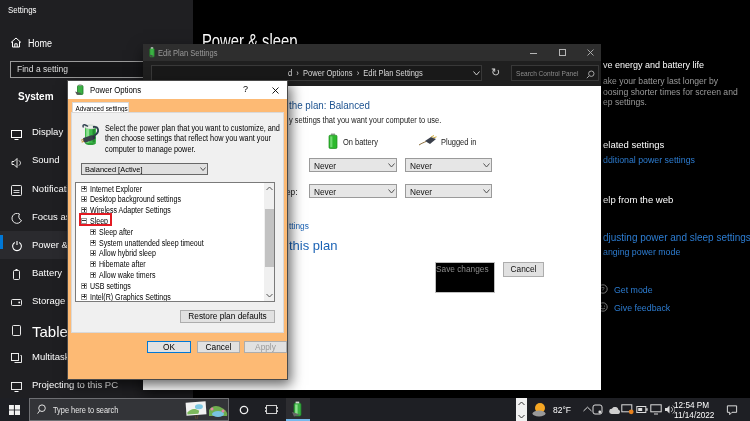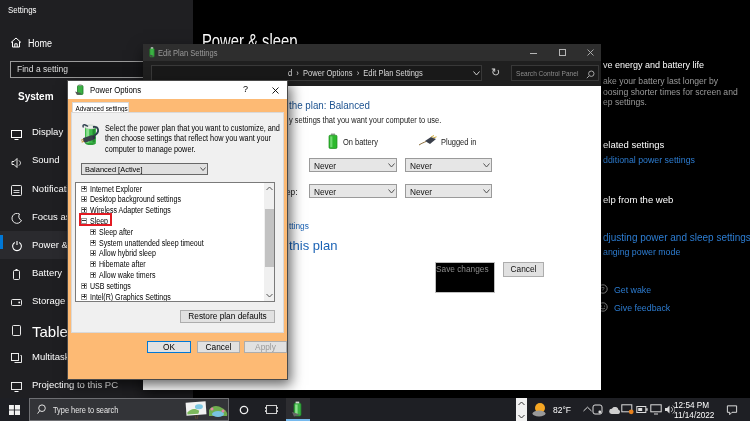--- a/index.html
+++ b/index.html
@@ -92,21 +92,21 @@
   <div class="abs" style="left:603px;top:76px;color:#9b9b9b;font-size:8.6px;line-height:10.7px;white-space:nowrap;">ake your battery last longer by<br>oosing shorter times for screen and<br>ep settings.</div>
   <div class="abs" style="left:603px;top:139px;color:#fff;font-size:9.5px;">elated settings</div>
   <div class="abs" style="left:603px;top:155px;color:#2d7dd2;font-size:8.8px;">dditional power settings</div>
   <div class="abs" style="left:603px;top:194px;color:#fff;font-size:9.5px;">elp from the web</div>
   <div class="abs" style="left:603px;top:232px;color:#2d7dd2;font-size:10px;white-space:nowrap;">djusting power and sleep settings</div>
   <div class="abs" style="left:603px;top:247px;color:#2d7dd2;font-size:8.8px;white-space:nowrap;">anging power mode</div>
   <svg class="abs" style="left:598px;top:284px;" width="10" height="10" viewBox="0 0 10 10">
       <circle cx="5" cy="5" r="4.2" fill="none" stroke="#9b9b9b" stroke-width="0.9"></circle>
       <text x="5" y="7.2" font-size="6" fill="#9b9b9b" text-anchor="middle" font-family="Liberation Sans, sans-serif">?</text>
     </svg>
-  <div class="abs" style="left:614px;top:285px;color:#2d7dd2;font-size:8.8px;">Get wake</div>
+  <div class="abs" style="left:614px;top:285px;color:#2d7dd2;font-size:8.8px;">Get mode</div>
   <svg class="abs" style="left:598px;top:302px;" width="10" height="10" viewBox="0 0 10 10">
       <circle cx="5" cy="5" r="4.2" fill="none" stroke="#9b9b9b" stroke-width="0.9"></circle>
       <circle cx="3.4" cy="4" r="0.6" fill="#9b9b9b"></circle>
       <circle cx="6.6" cy="4" r="0.6" fill="#9b9b9b"></circle>
       <path d="M3 6.2 q2 1.6 4 0" fill="none" stroke="#9b9b9b" stroke-width="0.8"></path>
     </svg>
   <div class="abs" style="left:614px;top:302.5px;color:#2d7dd2;font-size:8.8px;">Give feedback</div>
 
   <div class="abs" id="cpwin" style="left:143px;top:44px;width:458px;height:346px;background:#fff;box-shadow:0 6px 14px rgba(0,0,0,0.55);">
 

